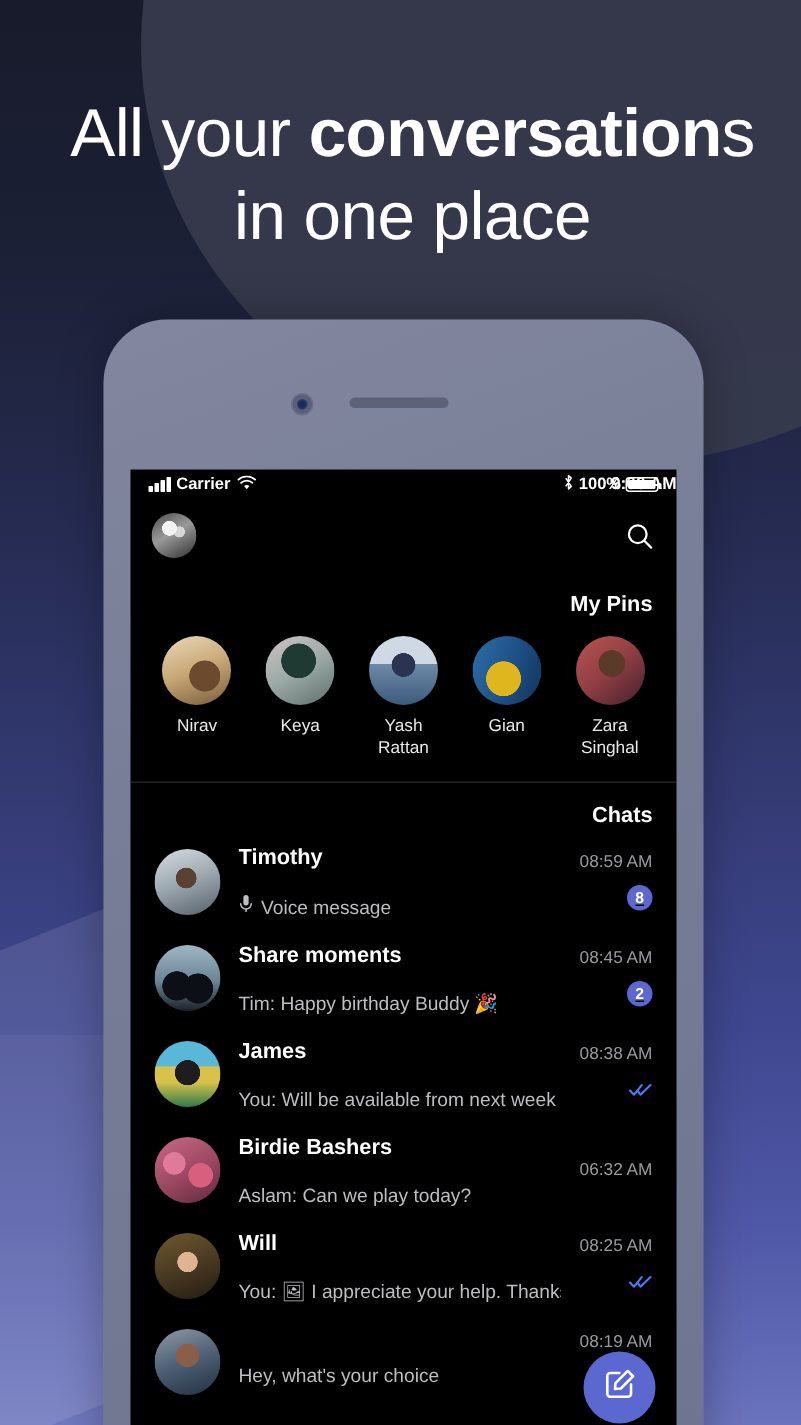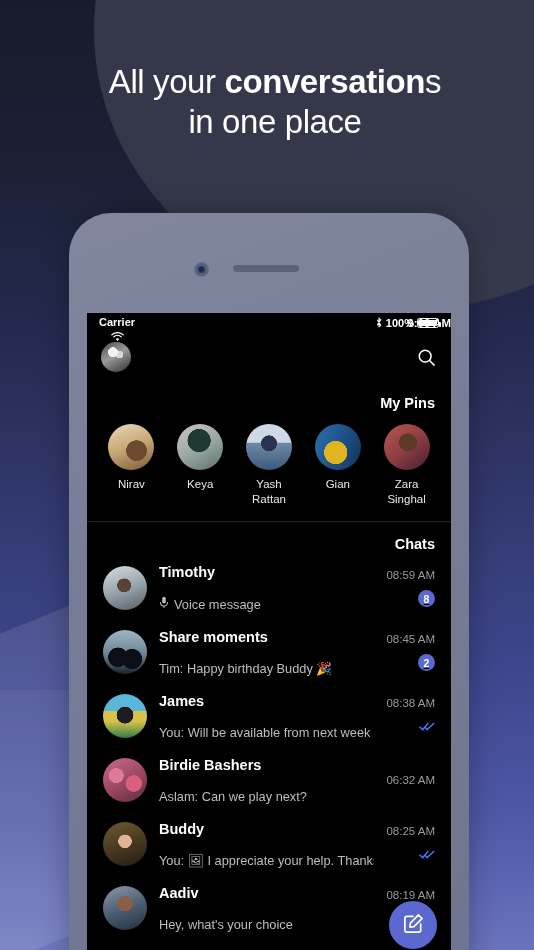--- a/index.html
+++ b/index.html
@@ -40,21 +40,21 @@
     width:120px; height:260px;
     background:rgba(255,255,255,.045);
   }
 
   
   .headline {
     position:absolute;
     top:62px; left:16px; right:0;
     text-align:center;
     color:#fff;
-    font-size:33px;
+    font-size:45px;
     line-height:1.22;
     letter-spacing:-.4px;
     font-weight:400;
     z-index:5;
     padding:0 20px;
   }
   .headline b { font-weight:700; }
 
   
   .phone {
@@ -106,21 +106,21 @@
   
   .statusbar {
     height:20px;
     display:flex; align-items:center;
     padding:0 12px;
     color:#fff;
     font-size:11px;
     font-weight:600;
     position:relative;
   }
-  .sb-left { display:flex; align-items:center; gap:4px;flex-direction:column; }
+  .sb-left { display:flex; align-items:center; gap:4px; }
   .sb-center {
     position:absolute; left:0; right:0;
     text-align:right;
     font-size:11.5px; font-weight:600;
     pointer-events:none;
   }
   .sb-right {
     margin-left:auto;
     display:flex; align-items:center; gap:3px;
     position:relative; z-index:2;
@@ -400,51 +400,50 @@
               </svg>
           </span>
         </div>
       </div>
 
       <div class="chat-row">
         <div class="chat-av" style="background-image:radial-gradient(circle at 30% 40%,#e07a9a 0 18%,transparent 19%),radial-gradient(circle at 70% 58%,#d95f7e 0 20%,transparent 21%),linear-gradient(150deg,#c96b88,#9a4760 55%,#5d2b3c)"></div>
         <div class="chat-mid">
           <div class="chat-name">Birdie Bashers</div>
           <div class="chat-msg">
-            <span>Aslam: Can we play next?</span>
+            <span>Aslam: Can we play today?</span>
           </div>
         </div>
         <div class="chat-right">
           <span class="chat-time">06:32 AM</span>
         </div>
       </div>
 
       <div class="chat-row">
         <div class="chat-av" style="background-image:radial-gradient(circle at 50% 44%,#e0b493 0 20%,transparent 21%),linear-gradient(160deg,#6e5a2f,#4a3a22 50%,#241c12)"></div>
         <div class="chat-mid">
-          <div class="chat-name">Buddy</div>
+          <div class="chat-name">Will</div>
           <div class="chat-msg">
             <span>You: 🖼 I appreciate your help. Thanks</span>
           </div>
         </div>
         <div class="chat-right">
           <span class="chat-time">08:25 AM</span>
           <span class="ticks">
             <svg width="16" height="11" viewBox="0 0 17 11">
                 <path d="M1 6.1 3.9 9 9.4 2.2" stroke="#4a7cff" stroke-width="1.5" fill="none" stroke-linecap="round" stroke-linejoin="round"></path>
                 <path d="M6.6 6.4 8.5 9 15.6 2.2" stroke="#4a7cff" stroke-width="1.5" fill="none" stroke-linecap="round" stroke-linejoin="round"></path>
               </svg>
           </span>
         </div>
       </div>
 
       <div class="chat-row">
         <div class="chat-av" style="background-image:radial-gradient(circle at 50% 40%,#8a5f46 0 22%,transparent 23%),linear-gradient(160deg,#8e9aa8,#4d5f75 50%,#22303f)"></div>
         <div class="chat-mid">
-          <div class="chat-name">Aadiv</div>
           <div class="chat-msg">
             <span>Hey, what's your choice</span>
           </div>
         </div>
         <div class="chat-right">
           <span class="chat-time">08:19 AM</span>
           <span class="badge">2</span>
         </div>
       </div>
 

